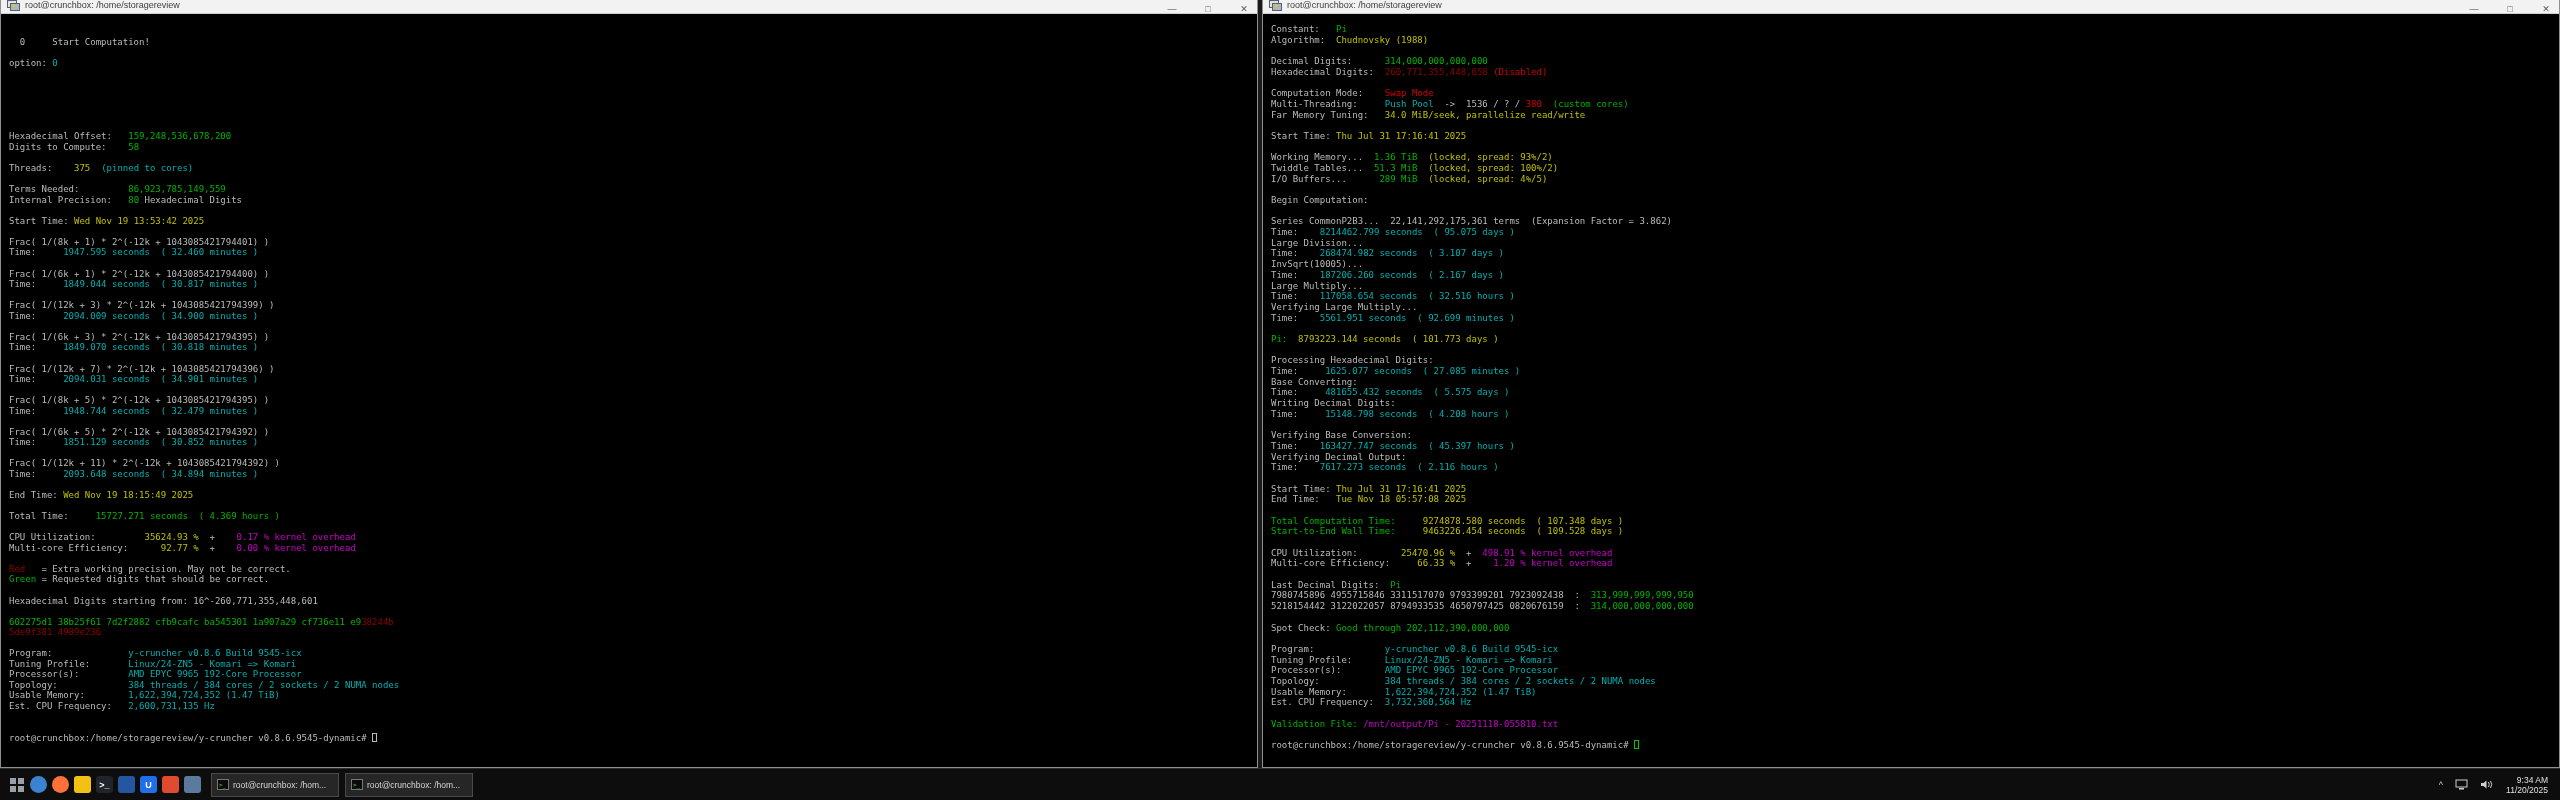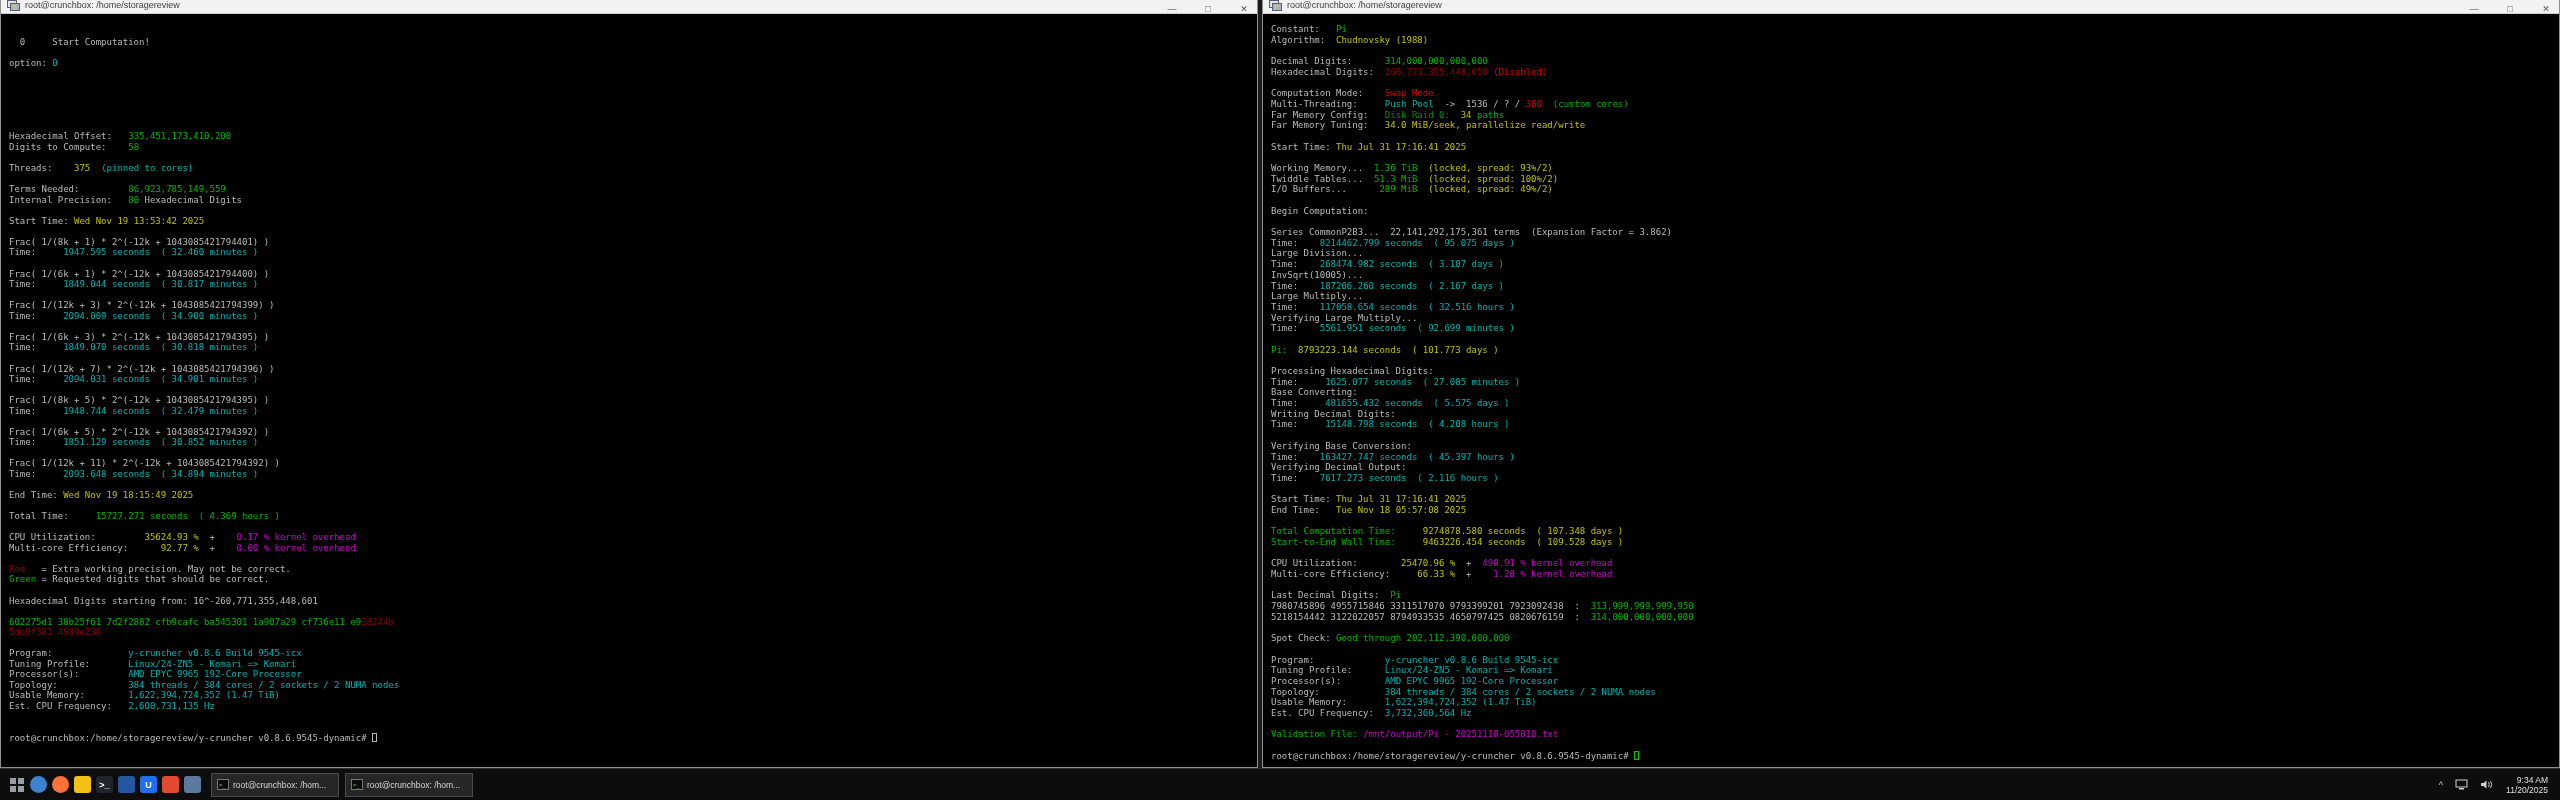--- a/index.html
+++ b/index.html
@@ -90,21 +90,21 @@
         <div class="tline"> </div>
         <div class="tline"><span class="c-w">  0     Start Computation!</span></div>
         <div class="tline"> </div>
         <div class="tline"><span class="c-w">option: </span><span class="c-c">0</span></div>
         <div class="tline"> </div>
         <div class="tline"> </div>
         <div class="tline"> </div>
         <div class="tline"> </div>
         <div class="tline"> </div>
         <div class="tline"> </div>
-        <div class="tline"><span class="c-w">Hexadecimal Offset:   </span><span class="c-g">335,451,173,410,200</span></div>
+        <div class="tline"><span class="c-w">Hexadecimal Offset:   </span><span class="c-g">159,248,536,678,200</span></div>
         <div class="tline"><span class="c-w">Digits to Compute:    </span><span class="c-g">58</span></div>
         <div class="tline"> </div>
         <div class="tline"><span class="c-w">Threads:    </span><span class="c-y">375</span><span class="c-c">  (pinned to cores)</span></div>
         <div class="tline"> </div>
         <div class="tline"><span class="c-w">Terms Needed:         </span><span class="c-g">86,923,785,149,559</span></div>
         <div class="tline"><span class="c-w">Internal Precision:   </span><span class="c-g">80</span><span class="c-w"> Hexadecimal Digits</span></div>
         <div class="tline"> </div>
         <div class="tline"><span class="c-w">Start Time: </span><span class="c-y">Wed Nov 19 13:53:42 2025</span></div>
         <div class="tline"> </div>
         <div class="tline"><span class="c-w">Frac( 1/(8k + 1) * 2^(-12k + 1043085421794401) )</span></div>
@@ -174,28 +174,27 @@
     </div>
     <div class="term-body" id="right-term">
         <div class="tline"><span class="c-w">Constant:   </span><span class="c-g">Pi</span></div>
         <div class="tline"><span class="c-w">Algorithm:  </span><span class="c-y">Chudnovsky (1988)</span></div>
         <div class="tline"> </div>
         <div class="tline"><span class="c-w">Decimal Digits:      </span><span class="c-g">314,000,000,000,000</span></div>
         <div class="tline"><span class="c-w">Hexadecimal Digits:  </span><span class="c-rd">260,771,355,448,658</span><span class="c-r"> (Disabled)</span></div>
         <div class="tline"> </div>
         <div class="tline"><span class="c-w">Computation Mode:    </span><span class="c-r">Swap Mode</span></div>
         <div class="tline"><span class="c-w">Multi-Threading:     </span><span class="c-c">Push Pool</span><span class="c-w">  -&gt;  1536 / ? / </span><span class="c-r">380</span><span class="c-g">  (custom cores)</span></div>
-        <div class="tline"><span class="c-w">Far Memory Config:   </span><span class="c-gd">Disk Raid 0:  </span><span class="c-y">34</span><span class="c-g"> paths</span></div>
         <div class="tline"><span class="c-w">Far Memory Tuning:   </span><span class="c-y">34.0 MiB/seek, parallelize read/write</span></div>
         <div class="tline"> </div>
         <div class="tline"><span class="c-w">Start Time: </span><span class="c-y">Thu Jul 31 17:16:41 2025</span></div>
         <div class="tline"> </div>
         <div class="tline"><span class="c-w">Working Memory...  </span><span class="c-g">1.36 TiB</span><span class="c-y">  (locked, spread: 93%/2)</span></div>
         <div class="tline"><span class="c-w">Twiddle Tables...  </span><span class="c-g">51.3 MiB</span><span class="c-y">  (locked, spread: 100%/2)</span></div>
-        <div class="tline"><span class="c-w">I/O Buffers...      </span><span class="c-g">289 MiB</span><span class="c-y">  (locked, spread: 49%/2)</span></div>
+        <div class="tline"><span class="c-w">I/O Buffers...      </span><span class="c-g">289 MiB</span><span class="c-y">  (locked, spread: 4%/5)</span></div>
         <div class="tline"> </div>
         <div class="tline"><span class="c-w">Begin Computation:</span></div>
         <div class="tline"> </div>
         <div class="tline"><span class="c-w">Series CommonP2B3...  22,141,292,175,361 terms  (Expansion Factor = 3.862)</span></div>
         <div class="tline"><span class="c-w">Time:    </span><span class="c-c">8214462.799 seconds  ( 95.075 days )</span></div>
         <div class="tline"><span class="c-w">Large Division...</span></div>
         <div class="tline"><span class="c-w">Time:    </span><span class="c-c">268474.982 seconds  ( 3.107 days )</span></div>
         <div class="tline"><span class="c-w">InvSqrt(10005)...</span></div>
         <div class="tline"><span class="c-w">Time:    </span><span class="c-c">187206.260 seconds  ( 2.167 days )</span></div>
         <div class="tline"><span class="c-w">Large Multiply...</span></div>

